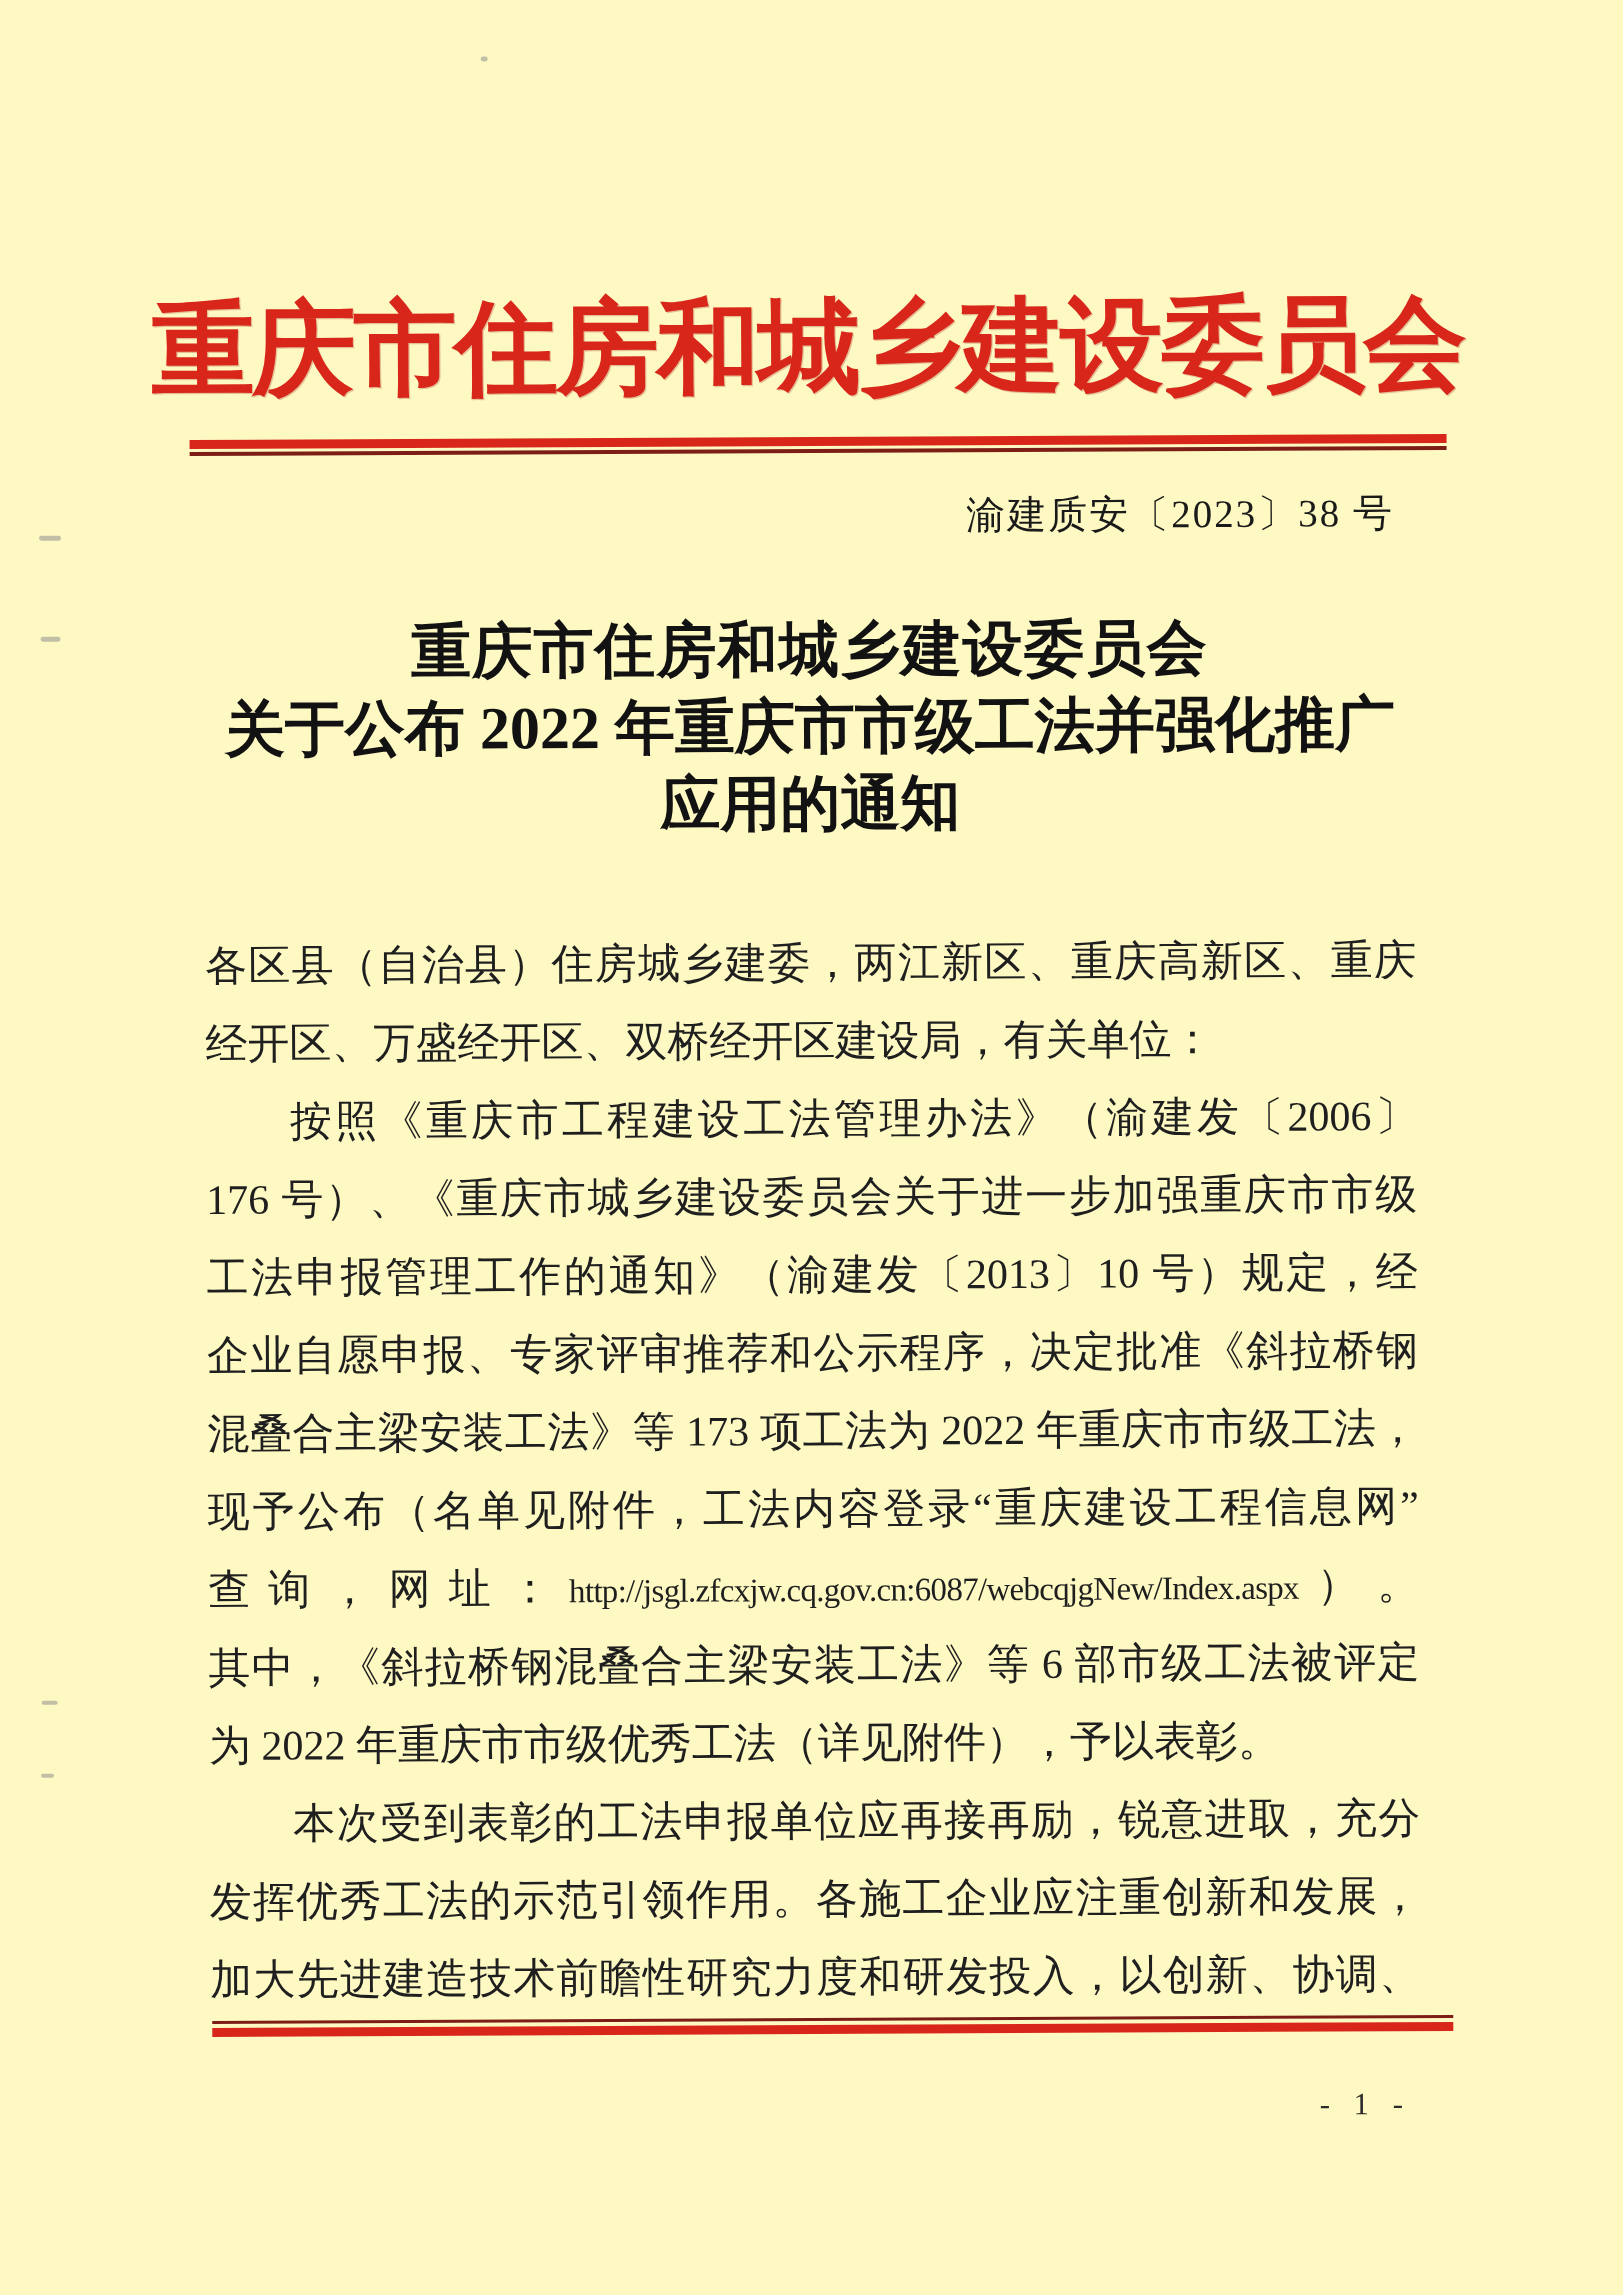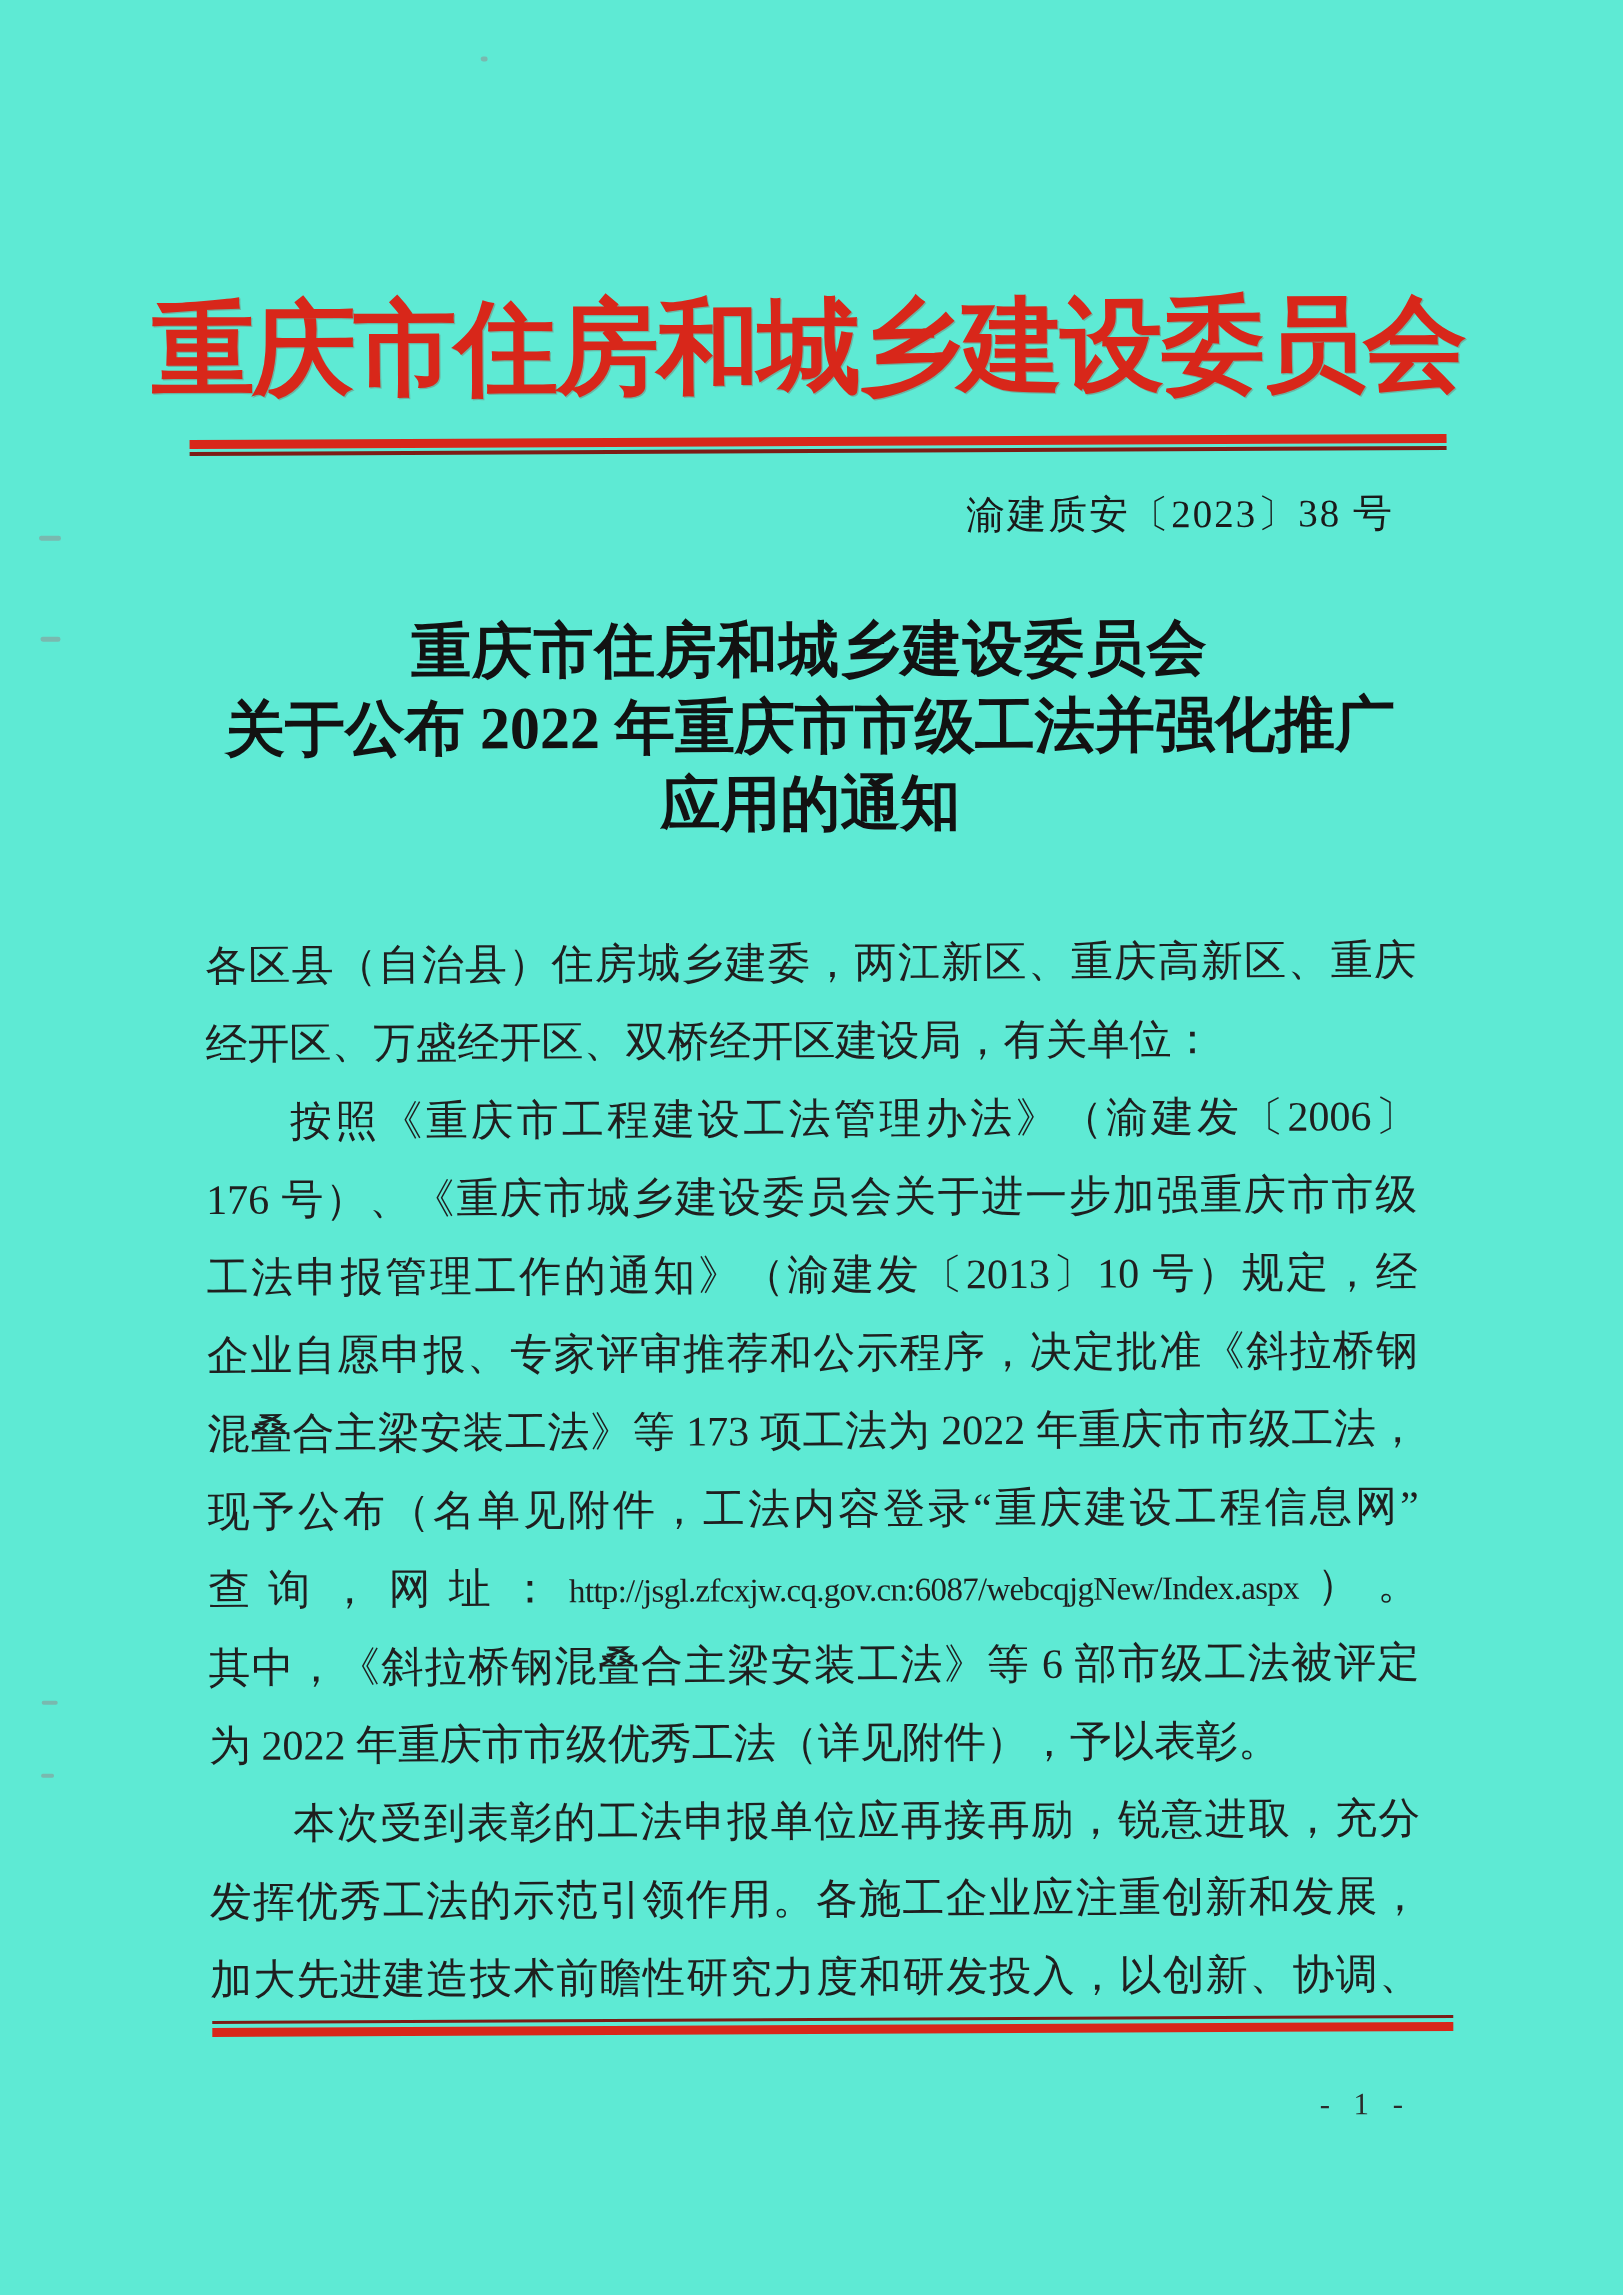--- a/index.html
+++ b/index.html
@@ -4,21 +4,21 @@
 <style>
   html, body {
     margin: 0;
     padding: 0;
     background: #ffffff;
   }
   .page {
     position: relative;
     width: 1624px;
     height: 2295px;
-    background: #5eead4;
+    background: #fef9c3;
     overflow: hidden;
     font-family: "Liberation Serif", "DejaVu Serif", serif;
     color: var(--ink, #1f1f1f);
   }
   .tilt {
     position: absolute;
     inset: 0;
     transform: rotate(-0.28deg);
     transform-origin: 50% 50%;
   }

